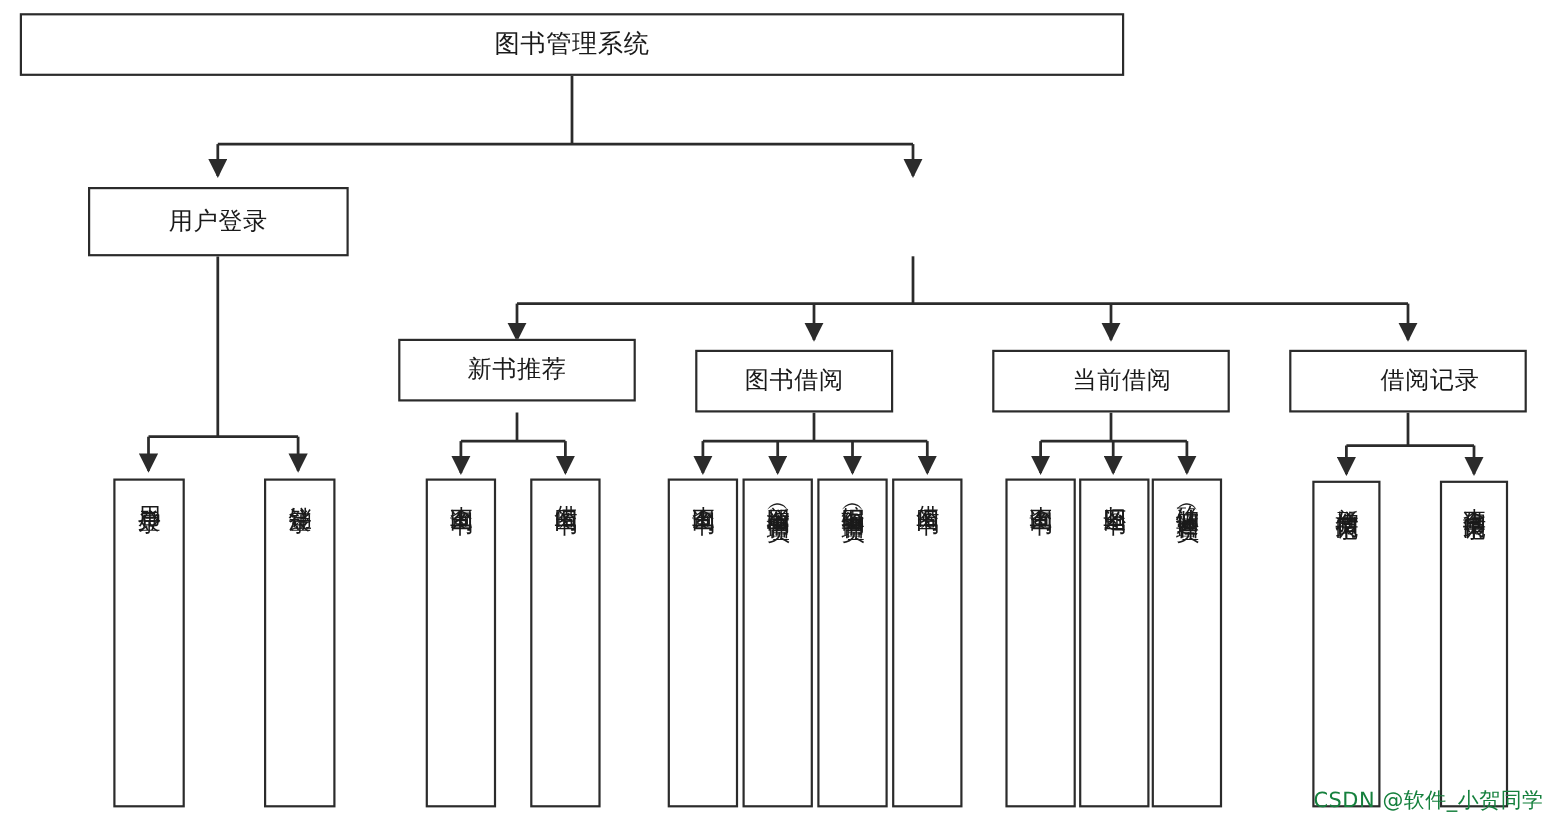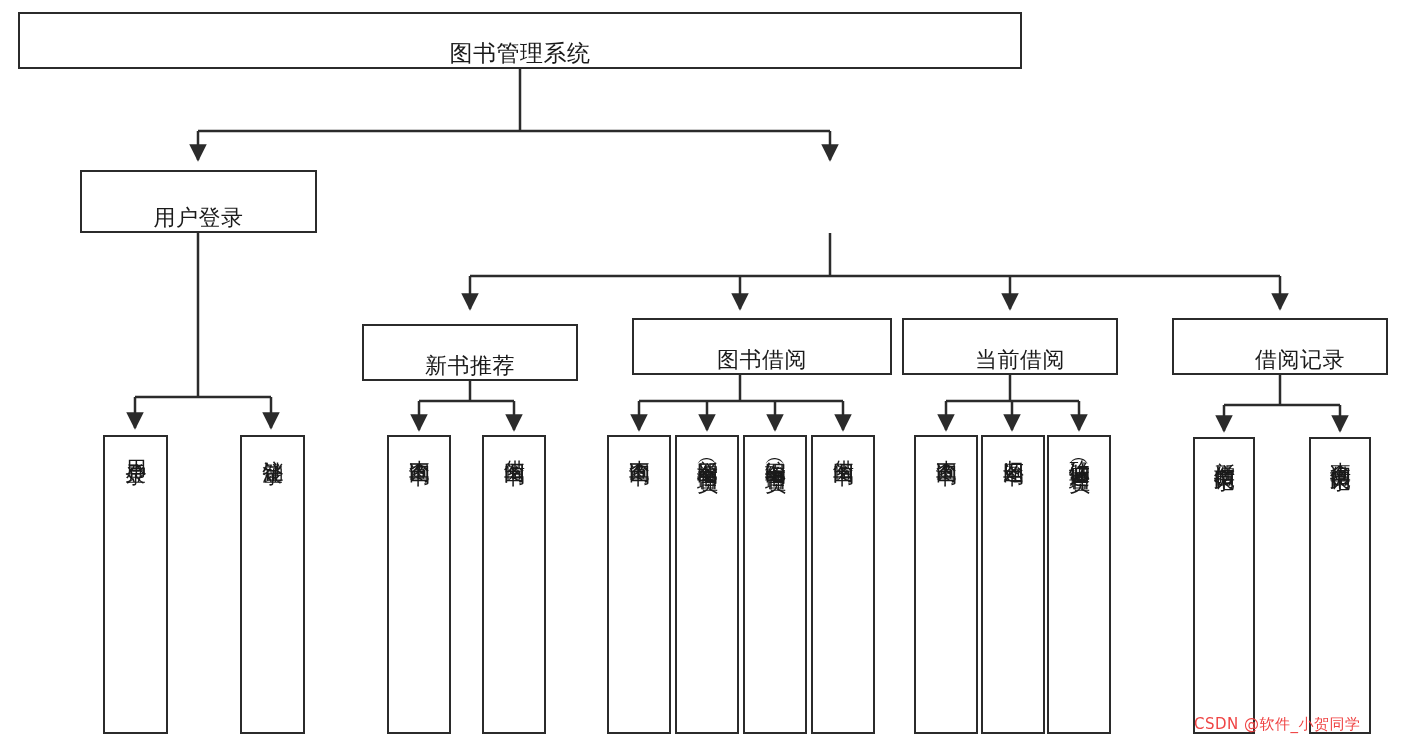--- a/index.html
+++ b/index.html
@@ -24,21 +24,21 @@
     top: 0;
     width: 1405px;
     height: 747px;
   }
   .node {
     position: absolute;
     box-sizing: border-box;
     border: 2px solid #2b2b2b;
     background: #ffffff;
     display: flex;
-    align-items: flex-end;
+    align-items: center;
     justify-content: center;
     color: #1a1a1a;
   }
   .node-label {
     display: block;
     text-align: center;
     line-height: 1.18;
     letter-spacing: 0.5px;
   }
   
@@ -58,22 +58,22 @@
   .node.vert .node-label {
     writing-mode: vertical-rl;
     text-orientation: upright;
     font-size: 21px;
     letter-spacing: 2px;
     line-height: 1;
     white-space: nowrap;
   }
   .watermark {
     position: absolute;
-    font-size: 15px;
-    color: #ef4444;
+    font-size: 19px;
+    color: #15803d;
     white-space: nowrap;
     letter-spacing: 0.5px;
     pointer-events: none;
   }
 </style>
 </head>
 <body>
 
 <div id="diagram-root">
 
@@ -129,25 +129,25 @@
 
   <div class="node horiz root" style="left:18px; top:12px; width:1004px; height:57px;">
     <span class="node-label">图书管理系统</span>
   </div>
 
   <div class="node horiz" style="left:80px; top:170px; width:237px; height:63px;">
     <span class="node-label">用户登录</span>
   </div>
 
 
-  <div class="node horiz" style="left:362px; top:324px; width:216px; height:57px;">
+  <div class="node horiz" style="left:362px; top:308px; width:216px; height:57px;">
     <span class="node-label">新书推荐</span>
   </div>
 
-  <div class="node horiz" style="left:632px; top:318px; width:260px; height:57px;">
+  <div class="node horiz" style="left:632px; top:318px; width:180px; height:57px;">
     <span class="node-label">图书借阅</span>
   </div>
 
   <div class="node horiz" style="left:902px; top:318px; width:216px; height:57px;padding-left:20px;">
     <span class="node-label">当前借阅</span>
   </div>
 
   <div class="node horiz" style="left:1172px; top:318px; width:216px; height:57px;padding-left:40px;">
     <span class="node-label">借阅记录</span>
   </div>

